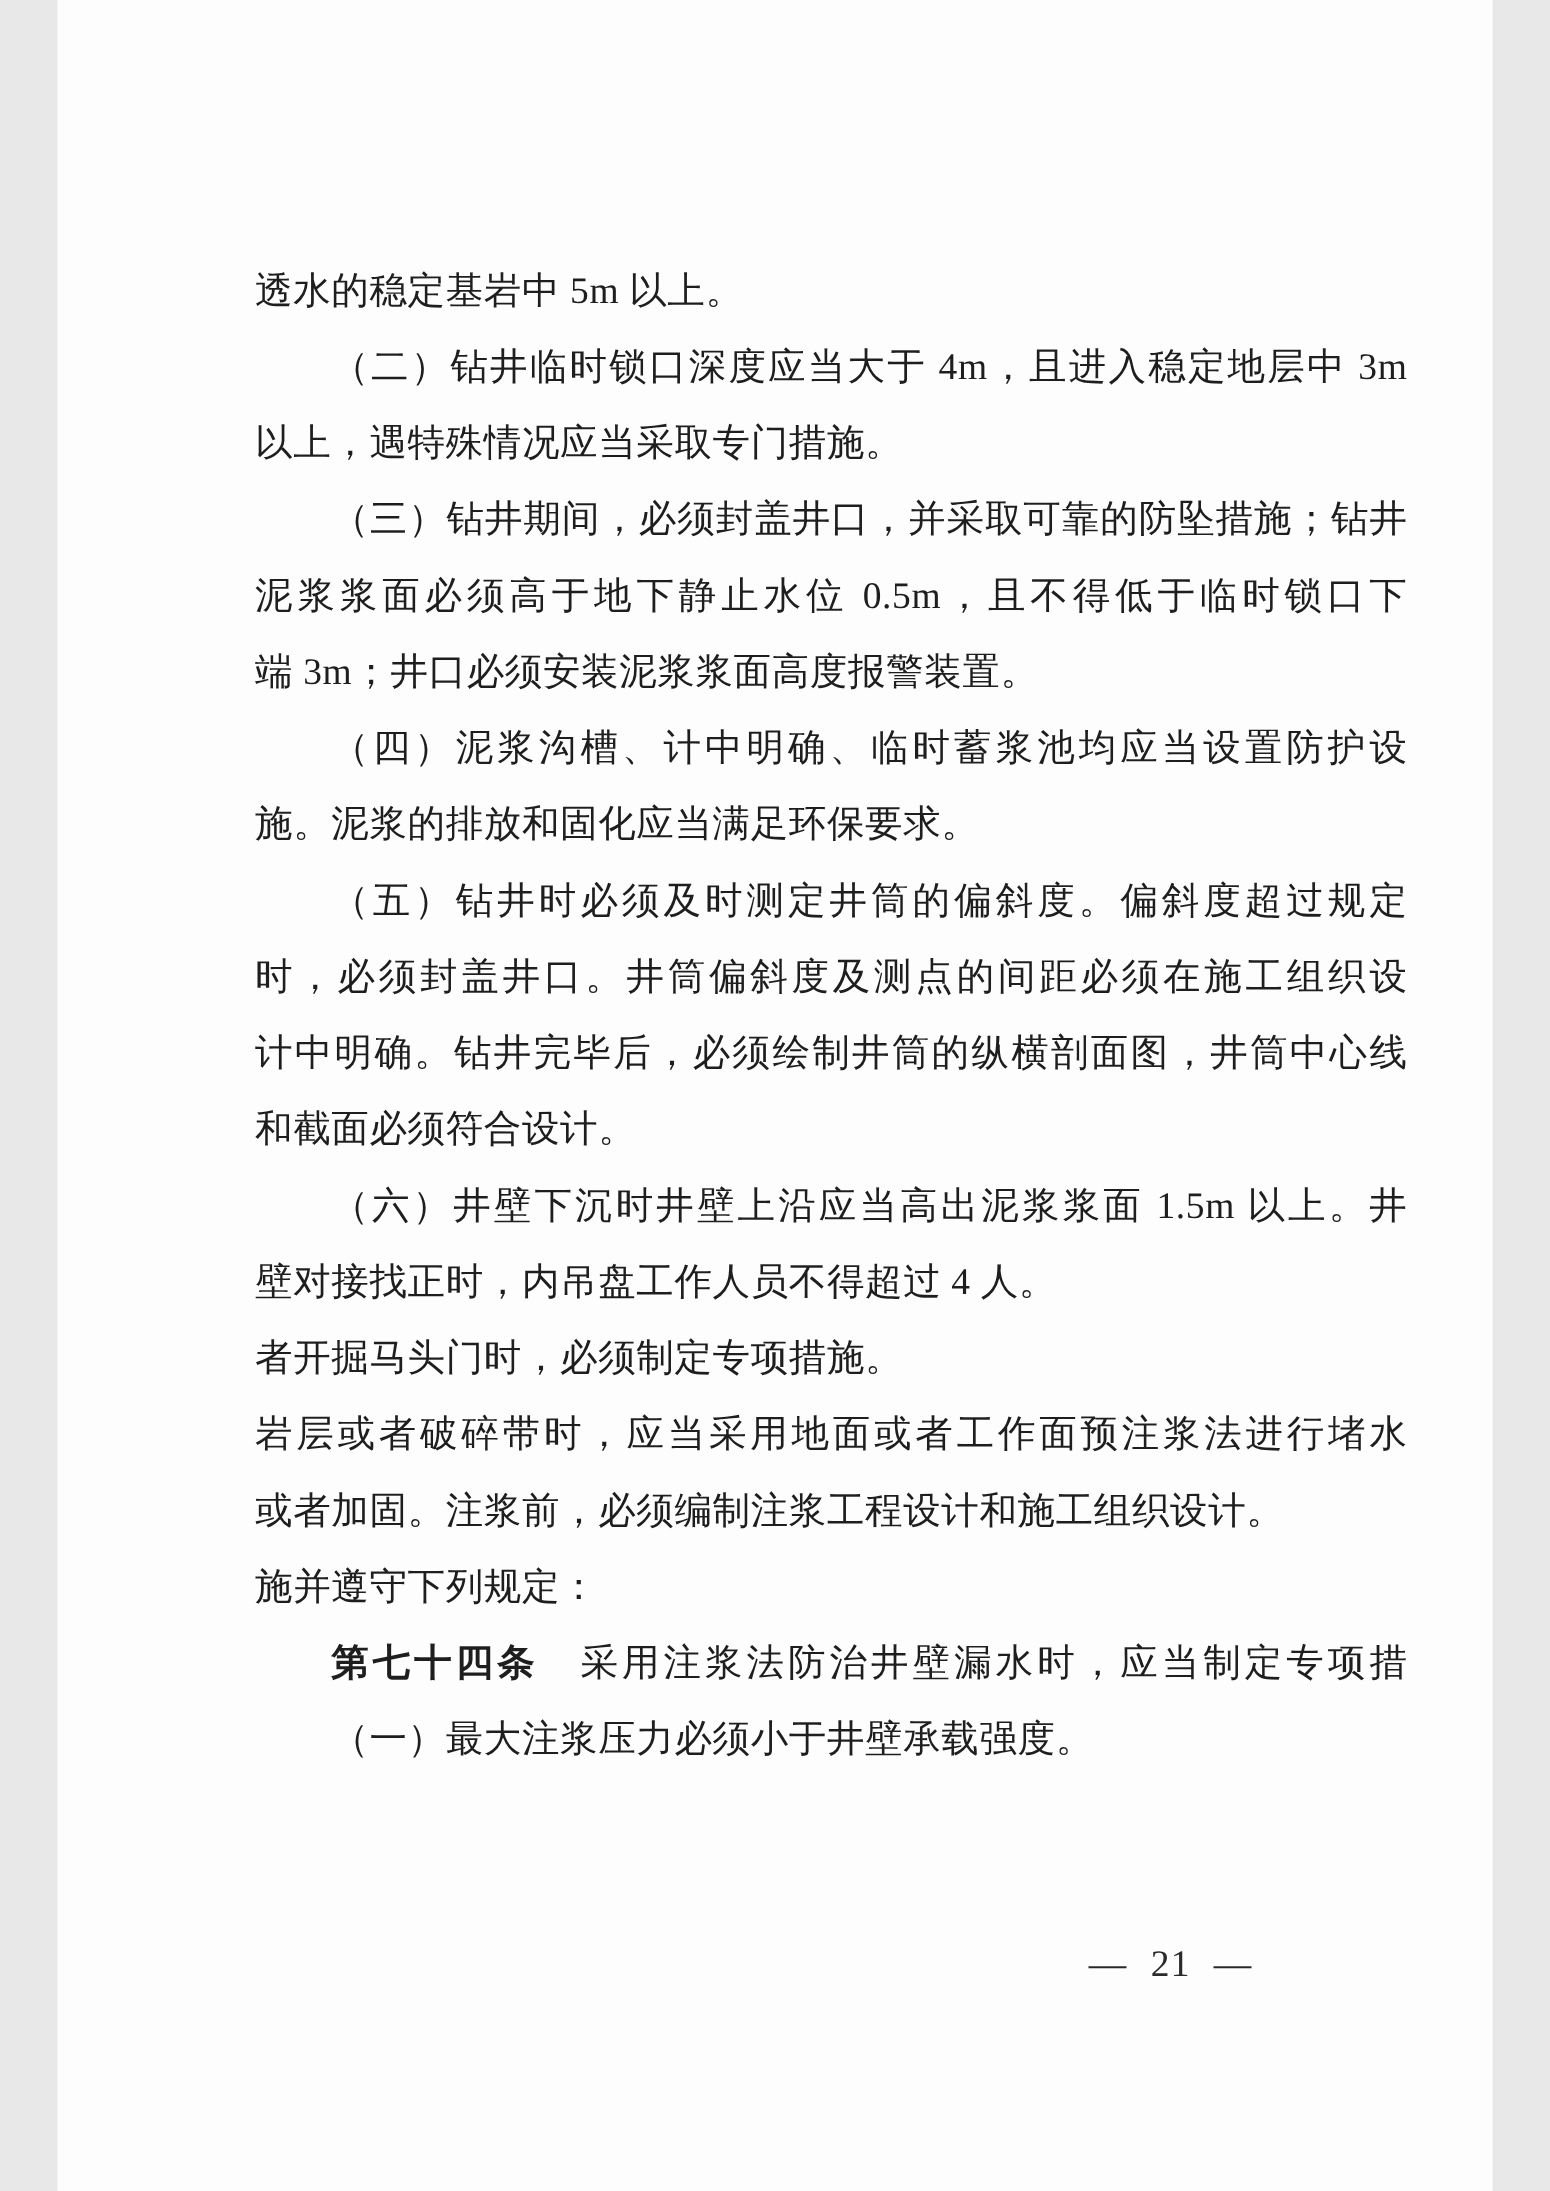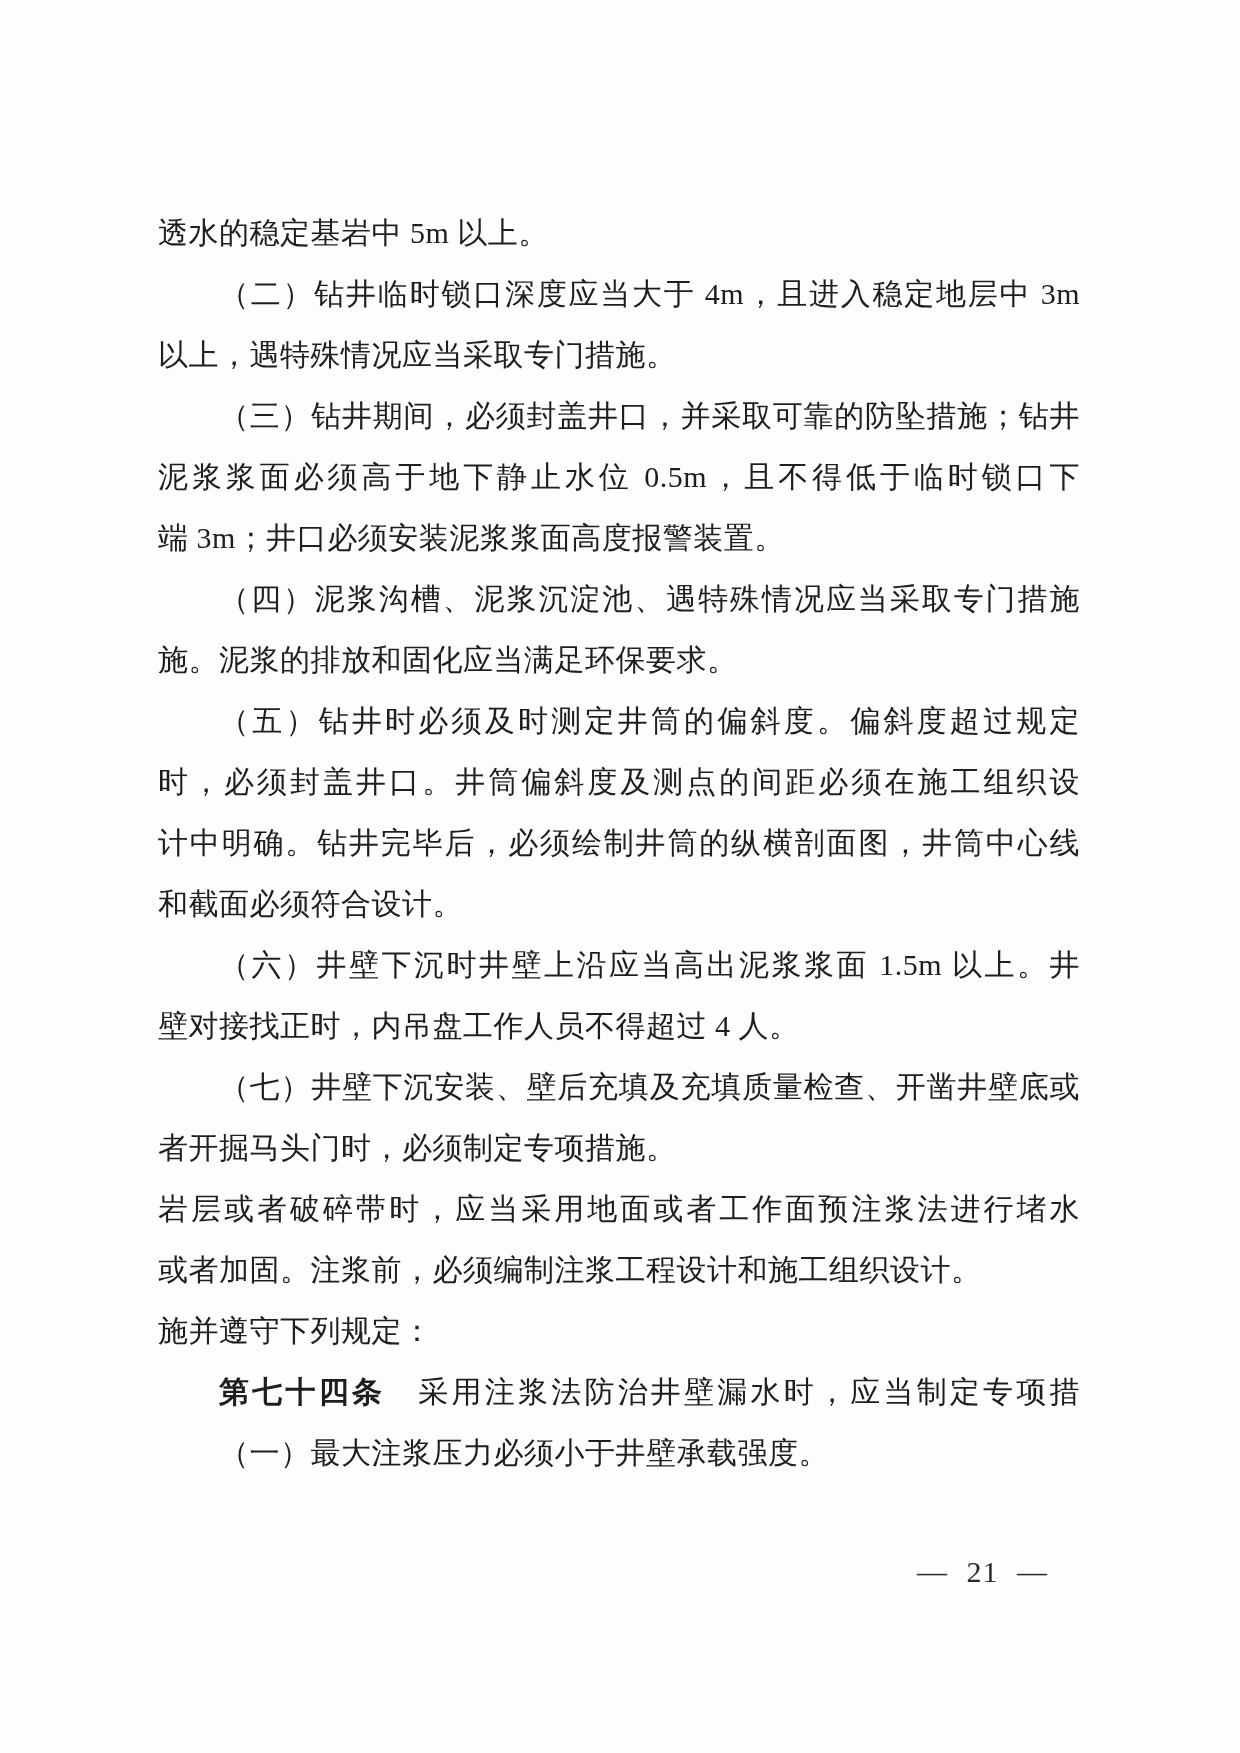--- a/index.html
+++ b/index.html
@@ -2,21 +2,21 @@
 <html lang="zh"><head>
 <meta charset="utf-8">
 <style>
   html, body {
     margin: 0;
     padding: 0;
     background: #e8e8e8;
   }
   .page {
     position: relative;
-    width: 1240px;
+    width: 1148px;
     height: 1753px;
     margin: 0 auto;
     background: #fdfdfd;
     color: #1e1e1e;
     font-family: "Liberation Serif", "DejaVu Serif", serif;
     overflow: hidden;
   }
   .doc-body {
     position: absolute;
     left: 158px;
@@ -63,29 +63,28 @@
 <body>
 
 <div class="page" style="background: rgb(253, 253, 253); color: rgb(30, 30, 30);">
   <div class="doc-body">
       <div class="line"><span class="">透水的稳定基岩中 5m 以上。</span></div>
       <div class="line indent justify"><span class="">（二）钻井临时锁口深度应当大于 4m，且进入稳定地层中 3m</span></div>
       <div class="line"><span class="">以上，遇特殊情况应当采取专门措施。</span></div>
       <div class="line indent justify"><span class="">（三）钻井期间，必须封盖井口，并采取可靠的防坠措施；钻井</span></div>
       <div class="line justify"><span class="">泥浆浆面必须高于地下静止水位 0.5m，且不得低于临时锁口下</span></div>
       <div class="line"><span class="">端 3m；井口必须安装泥浆浆面高度报警装置。</span></div>
-      <div class="line indent justify"><span class="">（四）泥浆沟槽、泥浆沉淀池、遇特殊情况应当采取专门措施</span></div>
+      <div class="line indent justify"><span class="">（四）泥浆沟槽、计中明确、临时蓄浆池均应当设置防护设</span></div>
       <div class="line"><span class="">施。泥浆的排放和固化应当满足环保要求。</span></div>
       <div class="line indent justify"><span class="">（五）钻井时必须及时测定井筒的偏斜度。偏斜度超过规定</span></div>
       <div class="line justify"><span class="">时，必须封盖井口。井筒偏斜度及测点的间距必须在施工组织设</span></div>
       <div class="line justify"><span class="">计中明确。钻井完毕后，必须绘制井筒的纵横剖面图，井筒中心线</span></div>
       <div class="line"><span class="">和截面必须符合设计。</span></div>
       <div class="line indent justify"><span class="">（六）井壁下沉时井壁上沿应当高出泥浆浆面 1.5m 以上。井</span></div>
       <div class="line"><span class="">壁对接找正时，内吊盘工作人员不得超过 4 人。</span></div>
-      <div class="line indent justify"><span class="">（七）井壁下沉安装、壁后充填及充填质量检查、开凿井壁底或</span></div>
       <div class="line"><span class="">者开掘马头门时，必须制定专项措施。</span></div>
       <div class="line justify"><span class="">岩层或者破碎带时，应当采用地面或者工作面预注浆法进行堵水</span></div>
       <div class="line"><span class="">或者加固。注浆前，必须编制注浆工程设计和施工组织设计。</span></div>
       <div class="line"><span class="">施并遵守下列规定：</span></div>
       <div class="line indent justify"><span class="bold">第七十四条</span><span class="">　采用注浆法防治井壁漏水时，应当制定专项措</span></div>
       <div class="line indent"><span class="">（一）最大注浆压力必须小于井壁承载强度。</span></div>
     </div>
   <div class="page-footer">
     <span>— 21 —</span>
   </div>

